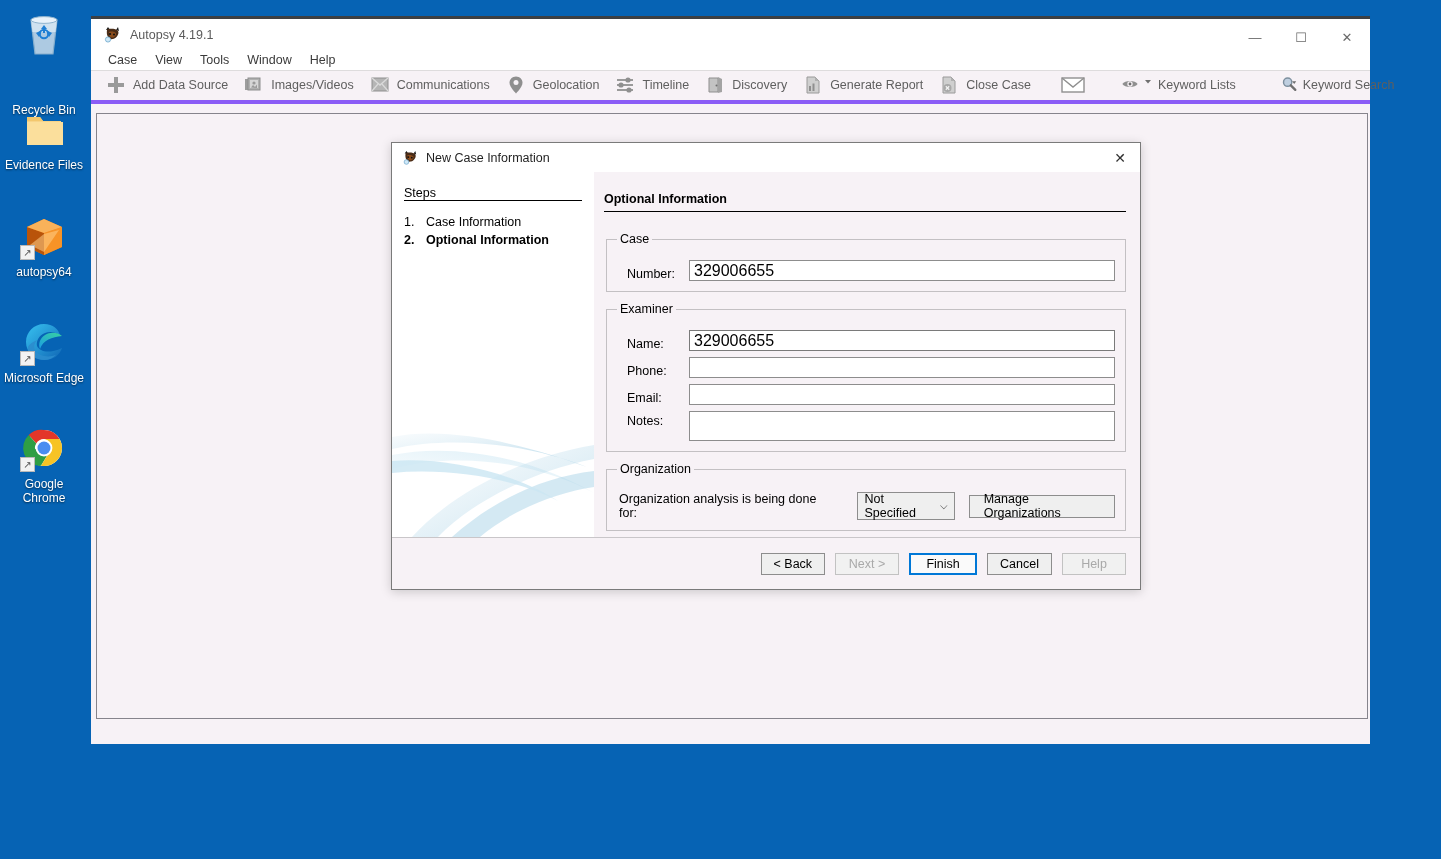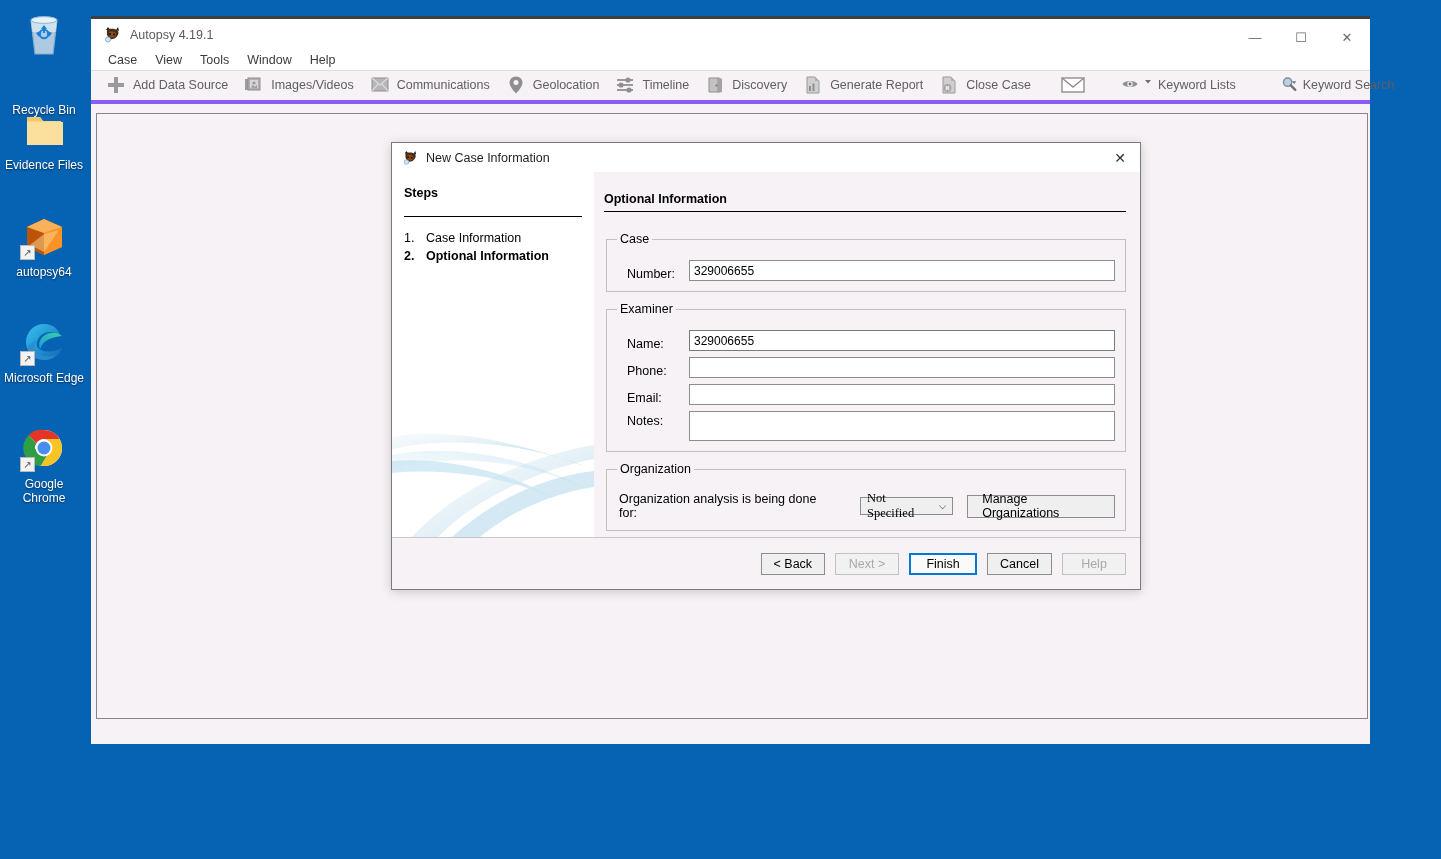--- a/index.html
+++ b/index.html
@@ -104,22 +104,22 @@
     color: #303030; font-size: 14px;
   }
 
   #dlg-body { position: absolute; left: 0; top: 29px; right: 0; bottom: 52px; }
 
   #steps-pane {
     position: absolute; left: 0; top: 0; width: 202px; bottom: 0;
     background: #ffffff; overflow: hidden;
   }
   #steps-head {
-    margin: 14px 12px 0 12px; font-size: 12.5px; font-weight: bold; color: #000;
-    padding-bottom: 16px; border-bottom: 1px solid #000;
+    margin: 14px 12px 0 12px; font-size: 12.5px; font-weight: normal; color: #000;
+    padding-bottom: 0; border-bottom: 1px solid #000;
   }
   .step-row { display: flex; margin: 0 12px; font-size: 12.5px; color: #000; line-height: 18px; }
   .step-row.first { margin-top: 12px; }
   .step-num { width: 22px; flex: none; }
   .step-row.active .step-num, .step-row.active .step-lbl { font-weight: bold; }
   #swoosh { position: absolute; left: 0; bottom: 0; width: 202px; height: 140px; pointer-events: none; }
 
   #pane {
     position: absolute; left: 202px; top: 0; right: 0; bottom: 0;
     background: #f7f2f6; padding: 12px 12px 0 8px;
@@ -131,32 +131,32 @@
 
   fieldset.grp {
     margin: 20px 2px 0 4px; padding: 8px 10px 10px 10px;
     border: 1px solid #c3c0c3; background: transparent;
   }
   fieldset.grp legend { font-size: 12.5px; color: #000; padding: 0 3px; }
   .frow { display: flex; align-items: flex-end; margin-top: 6px; }
   .frow .flabel { width: 72px; flex: none; font-size: 12.5px; color: #000; padding-left: 10px; }
   .finput {
     flex: 1 1 auto; height: 21px; border: 1px solid #8d8d8d; background: #fff;
-    font-family: "Liberation Sans", sans-serif; font-size: 12px; color: #000;
+    font-family: "Liberation Sans", sans-serif; font-size: 16px; color: #000;
     padding: 0 4px; outline: none;
   }
   .finput.tall { height: 30px; }
   .finput.focused { border: 1px solid #7a7a7a; }
 
   #org-row { display: flex; align-items: center; margin-top: 8px; padding-left: 2px; }
   #org-label { font-size: 12.5px; color: #000; }
   #org-select {
-    margin-left: 36px; height: 18px; min-width: 86px; border: 1px solid #8d8d8d;
+    margin-left: 36px; height: 28px; min-width: 86px; border: 1px solid #8d8d8d;
     background: #efefef; font-size: 12.5px; color: #000;
-    display: flex; align-items: center; padding: 0 6px; gap: 8px; font-family: Liberation Serif, serif;
+    display: flex; align-items: center; padding: 0 6px; gap: 8px;
   }
   #org-select .chev { color: #444; font-size: 10px; }
   #manage-btn {
     margin-left: 14px; height: 23px; padding: 0 14px; border: 1px solid #8d8d8d;
     background: #efefef; font-size: 12.5px; color: #000;
     display: flex; align-items: center;
   }
 
   #dlg-footer {
     position: absolute; left: 0; right: 0; bottom: 0; height: 52px;

